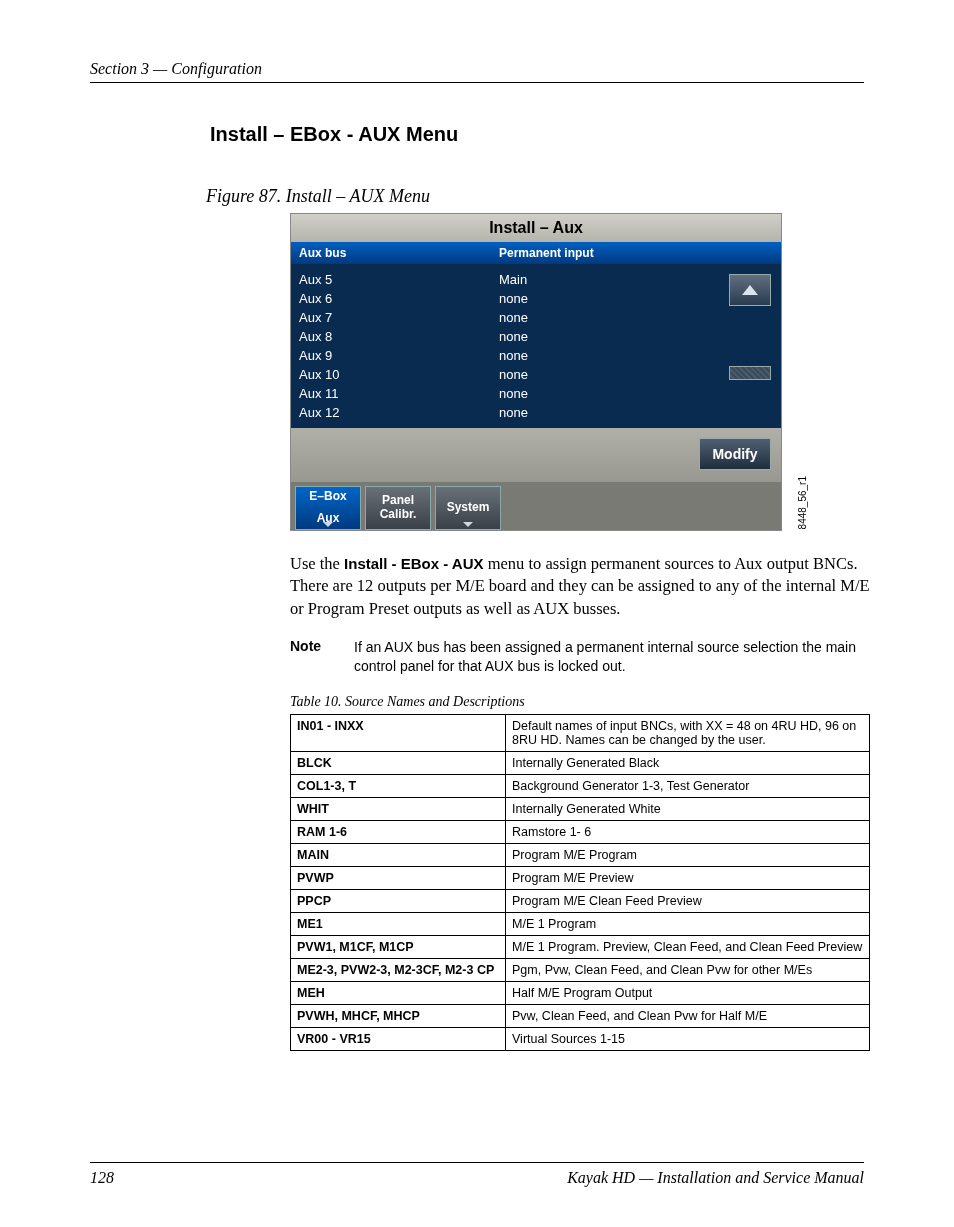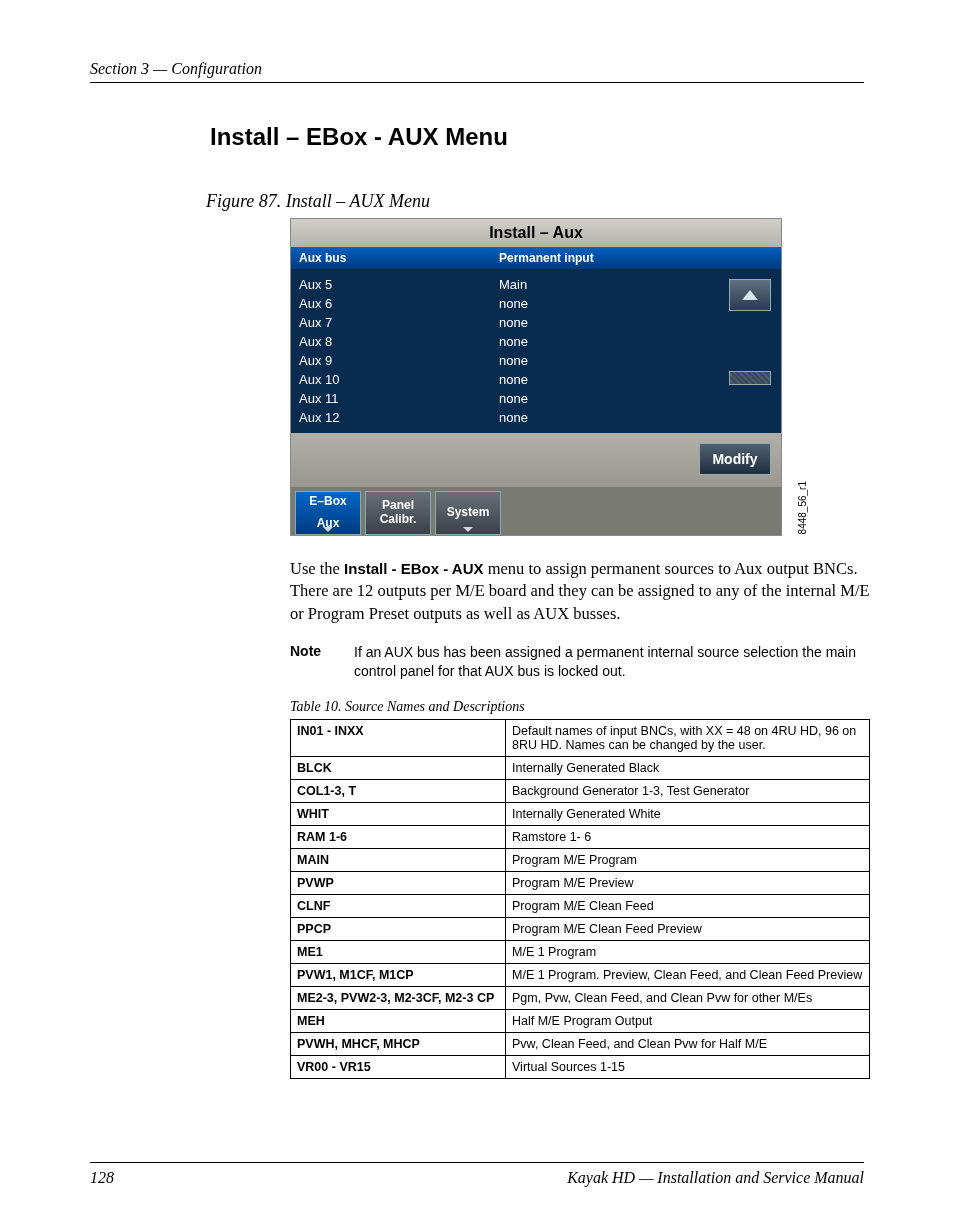--- a/index.html
+++ b/index.html
@@ -19,21 +19,21 @@
   .running-head {
     font-style: italic;
     font-size: 16px;
     border-bottom: 1px solid #000;
     padding-bottom: 4px;
     margin-bottom: 40px;
   }
   .main-title {
     font-family: Arial, Helvetica, sans-serif;
     font-weight: bold;
-    font-size: 24px;
+    font-size: 20px;
     margin-left: 120px;
     margin-bottom: 40px;
   }
   .figure-caption {
     font-style: italic;
     font-size: 18px;
     margin-left: 116px;
     margin-bottom: 6px;
   }
   .screenshot-wrap {
@@ -334,24 +334,20 @@
         </tr>
     <tr>
           <td class="k">MAIN</td>
           <td>Program M/E Program</td>
         </tr>
     <tr>
           <td class="k">PVWP</td>
           <td>Program M/E Preview</td>
         </tr>
     <tr>
-          <td class="k">CLNF</td>
-          <td>Program M/E Clean Feed</td>
-        </tr>
-    <tr>
           <td class="k">PPCP</td>
           <td>Program M/E Clean Feed Preview</td>
         </tr>
     <tr>
           <td class="k">ME1</td>
           <td>M/E 1 Program</td>
         </tr>
     <tr>
           <td class="k">PVW1, M1CF, M1CP</td>
           <td>M/E 1 Program. Preview, Clean Feed, and Clean Feed Preview</td>

